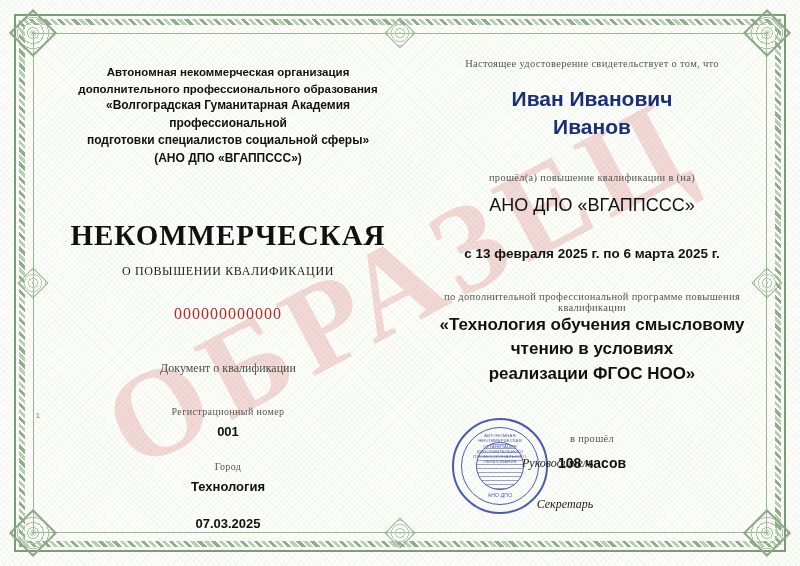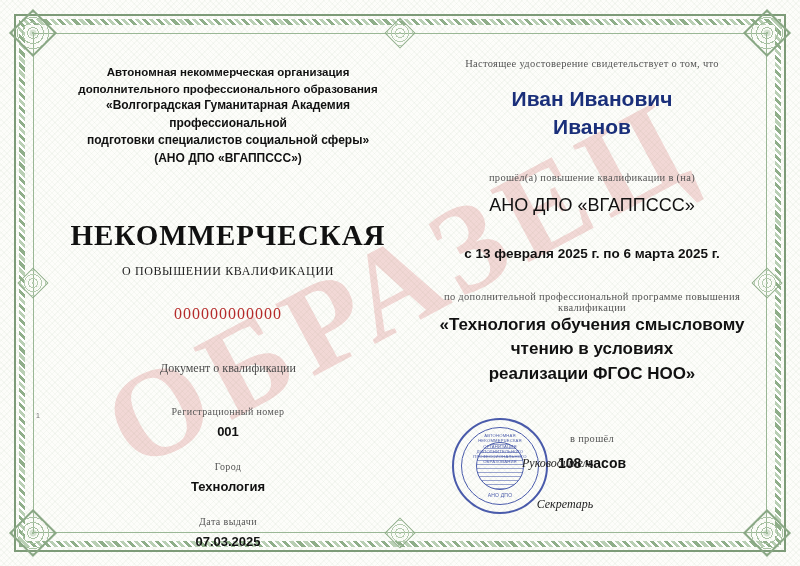--- a/index.html
+++ b/index.html
@@ -321,21 +321,20 @@
         <div class="field-label">Регистрационный номер</div>
         <div class="field-value">001</div>
       </div>
 
       <div class="field-block small-gap">
         <div class="field-label">Город</div>
         <div class="field-value">Технология</div>
       </div>
 
       <div class="field-block small-gap">
-        <div class="field-label">Дата выдачи</div>
         <div class="field-value">07.03.2025</div>
       </div>
 
     </div>
 
     <div class="right-col">
 
       <div class="r-caption">Настоящее удостоверение свидетельствует о том, что</div>
 
       <div class="r-name">

